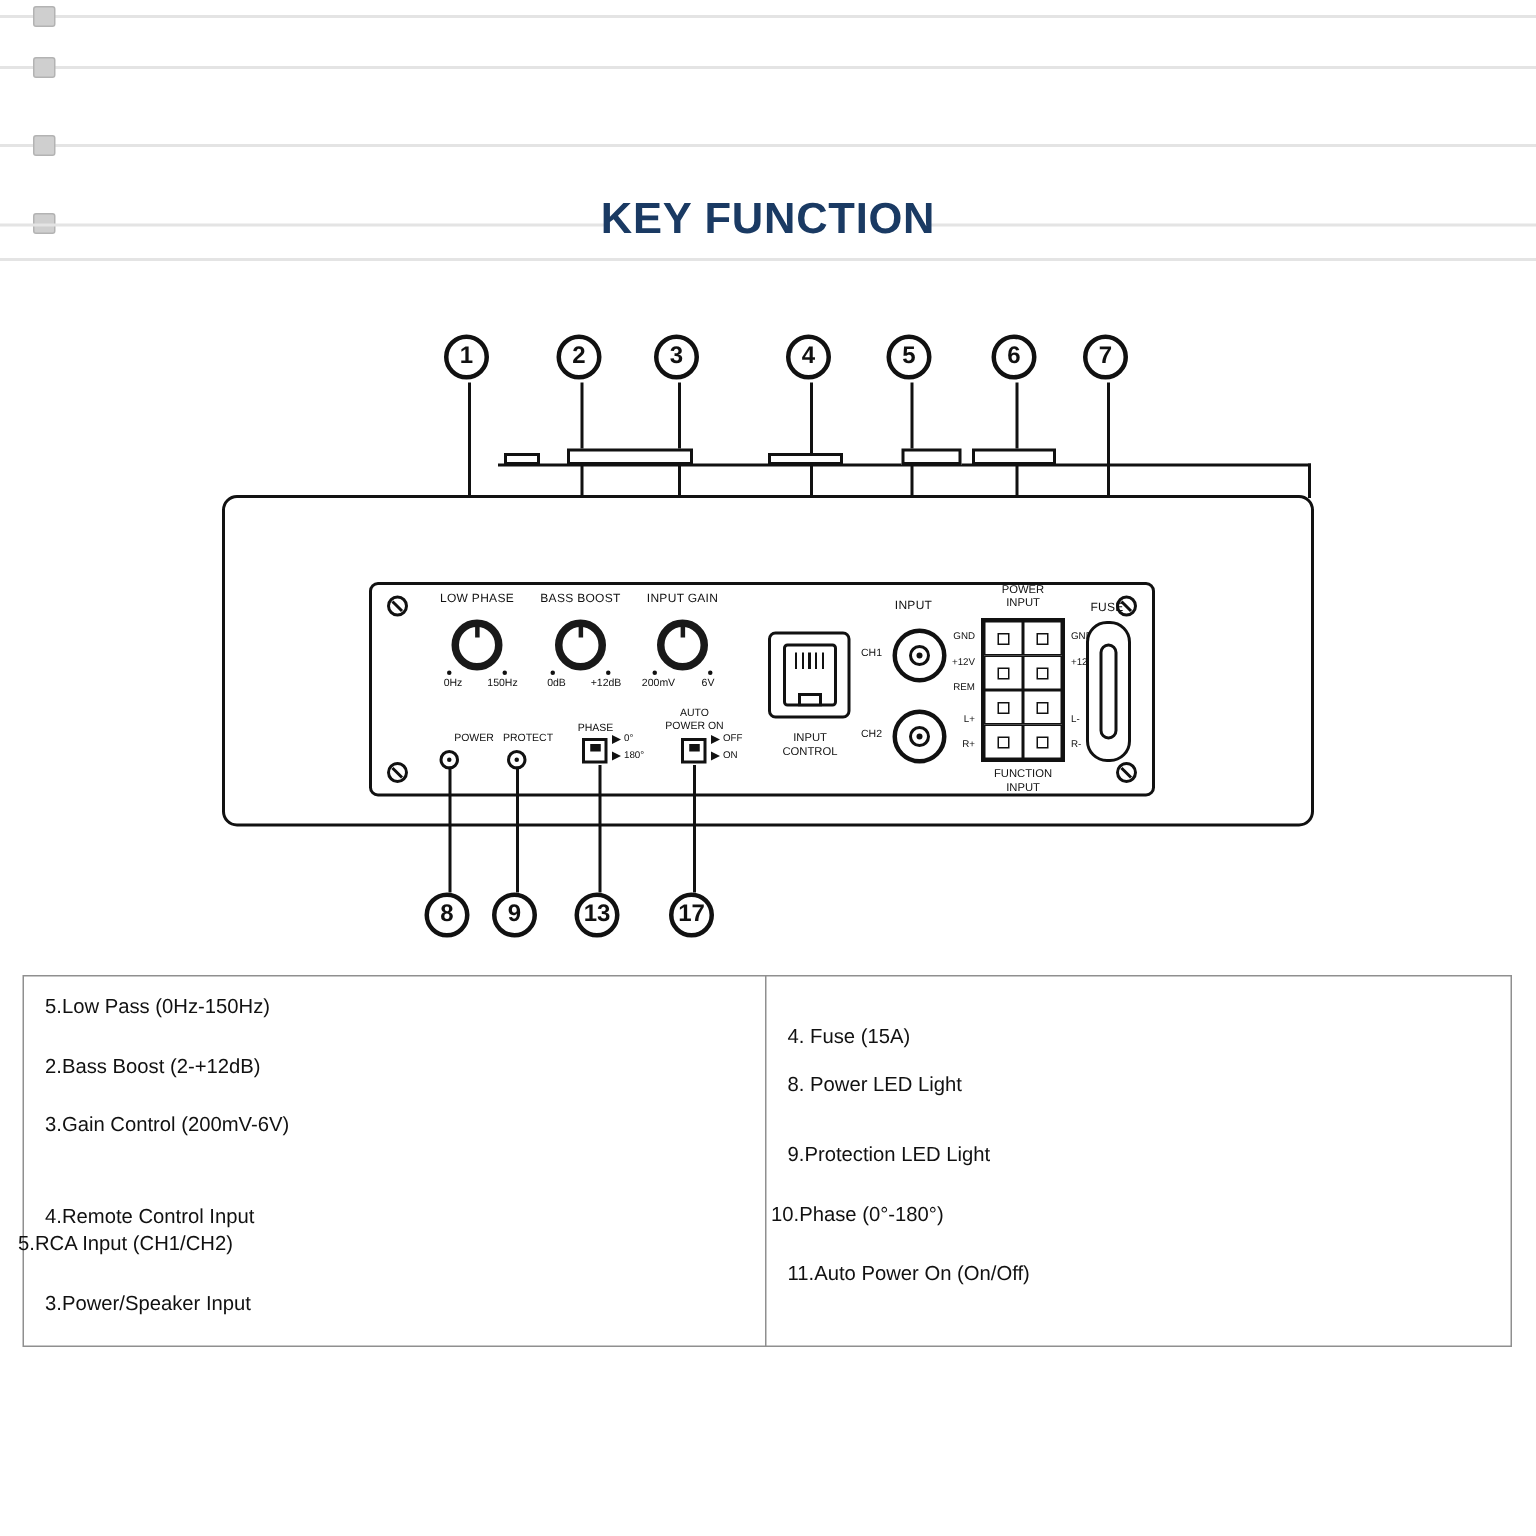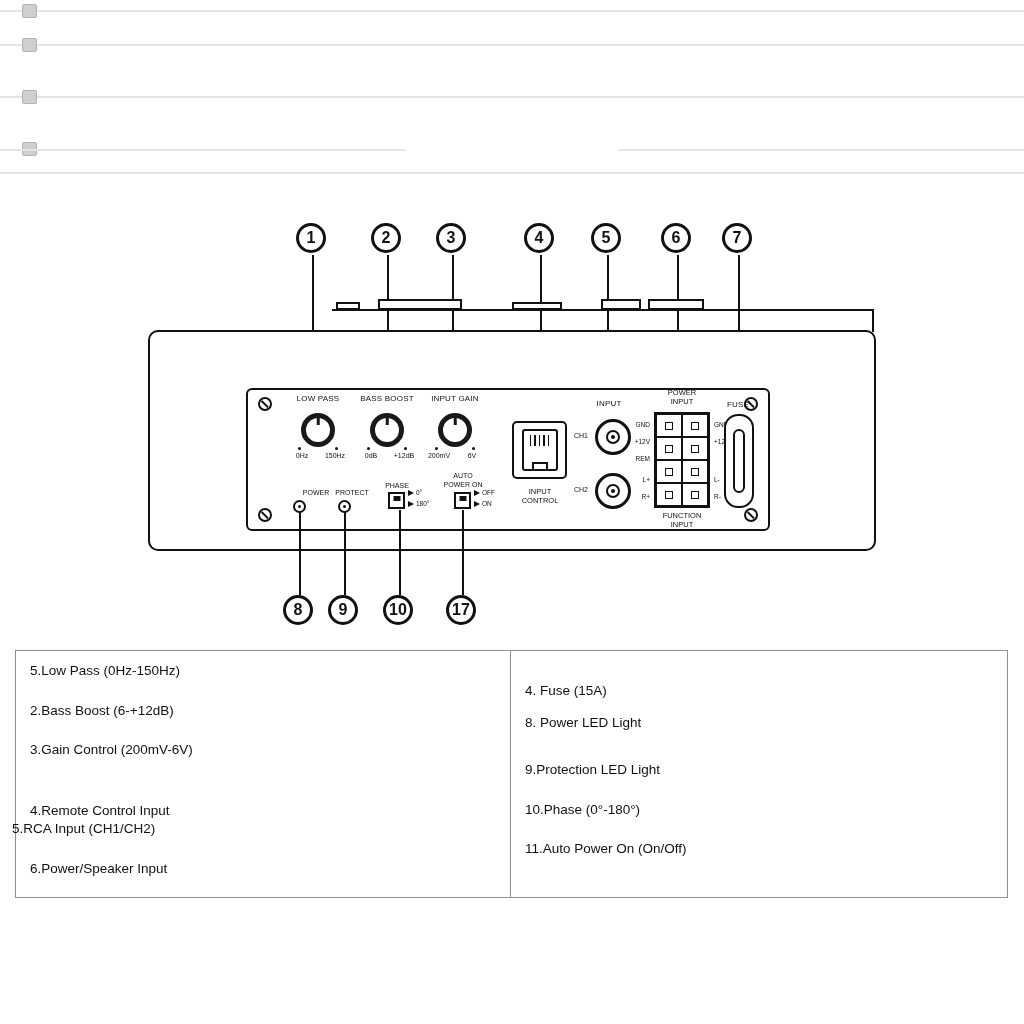--- a/index.html
+++ b/index.html
@@ -90,20 +90,21 @@
   <div class="hline" style="left:0;top:44px;width:1024px"></div>
   <div class="hline" style="left:0;top:96px;width:1024px"></div>
   <div class="ph-box" style="left:22px;top:4px"></div>
   <div class="ph-box" style="left:22px;top:38px"></div>
   <div class="ph-box" style="left:22px;top:90px"></div>
   <div class="ph-box" style="left:22px;top:142px"></div>
   <div class="hline" style="left:0;top:149px;width:406px"></div>
   <div class="hline" style="left:618px;top:149px;width:406px"></div>
   <div class="hline" style="left:0;top:172px;width:1024px"></div>
 
+  <div class="title">KEY FUNCTION</div>
 
   <div class="callout" style="left:296px;top:223px">1</div>
   <div class="callout" style="left:371px;top:223px">2</div>
   <div class="callout" style="left:436px;top:223px">3</div>
   <div class="callout" style="left:524px;top:223px">4</div>
   <div class="callout" style="left:591px;top:223px">5</div>
   <div class="callout" style="left:661px;top:223px">6</div>
   <div class="callout" style="left:722px;top:223px">7</div>
 
   <div class="vline" style="left:312px;top:255px;height:139px"></div>
@@ -123,21 +124,21 @@
   <div class="top-rect" style="left:648px;top:299px;width:56px;height:11px"></div>
 
   <div class="amp-body"></div>
   <div class="faceplate"></div>
 
   <div class="screw" style="left:258px;top:397px"></div>
   <div class="screw" style="left:744px;top:397px"></div>
   <div class="screw" style="left:258px;top:508px"></div>
   <div class="screw" style="left:744px;top:508px"></div>
 
-  <div class="small-label" style="left:278px;top:394px;width:80px">LOW PASS</div>
+  <div class="small-label" style="left:278px;top:394px;width:80px">LOW PHASE</div>
   <div class="knob" style="left:301px;top:413px"></div>
   <span class="tick-dot" style="left:298px;top:447px"></span>
   <span class="tick-dot" style="left:335px;top:447px"></span>
   <div class="tiny-label" style="left:280px;top:452px;width:44px">0Hz</div>
   <div class="tiny-label" style="left:313px;top:452px;width:44px">150Hz</div>
 
   <div class="small-label" style="left:347px;top:394px;width:80px">BASS BOOST</div>
   <div class="knob" style="left:370px;top:413px"></div>
   <span class="tick-dot" style="left:367px;top:447px"></span>
   <span class="tick-dot" style="left:404px;top:447px"></span>
@@ -263,32 +264,32 @@
     <span>ON</span>
   </div>
 
   <div class="vline" style="left:299px;top:511px;height:84px"></div>
   <div class="vline" style="left:344px;top:511px;height:84px"></div>
   <div class="vline" style="left:399px;top:510px;height:85px"></div>
   <div class="vline" style="left:462px;top:510px;height:85px"></div>
 
   <div class="callout" style="left:283px;top:595px">8</div>
   <div class="callout" style="left:328px;top:595px">9</div>
-  <div class="callout" style="left:383px;top:595px">10</div>
+  <div class="callout" style="left:383px;top:595px">13</div>
   <div class="callout" style="left:446px;top:595px">17</div>
 
   <div class="legend-box"></div>
   <div class="legend-divider"></div>
 
   <div class="legend-item" style="left:30px;top:663px">5.Low Pass (0Hz-150Hz)</div>
-  <div class="legend-item" style="left:30px;top:703px">2.Bass Boost (6-+12dB)</div>
+  <div class="legend-item" style="left:30px;top:703px">2.Bass Boost (2-+12dB)</div>
   <div class="legend-item" style="left:30px;top:742px">3.Gain Control (200mV-6V)</div>
   <div class="legend-item" style="left:30px;top:803px">4.Remote Control Input</div>
   <div class="legend-item" style="left:12px;top:821px">5.RCA Input (CH1/CH2)</div>
-  <div class="legend-item" style="left:30px;top:861px">6.Power/Speaker Input</div>
+  <div class="legend-item" style="left:30px;top:861px">3.Power/Speaker Input</div>
 
   <div class="legend-item" style="left:525px;top:683px">4. Fuse (15A)</div>
   <div class="legend-item" style="left:525px;top:715px">8. Power LED Light</div>
   <div class="legend-item" style="left:525px;top:762px">9.Protection LED Light</div>
-  <div class="legend-item" style="left:525px;top:802px">10.Phase (0°-180°)</div>
+  <div class="legend-item" style="left:514px;top:802px">10.Phase (0°-180°)</div>
   <div class="legend-item" style="left:525px;top:841px">11.Auto Power On (On/Off)</div>
 
 </div>
 
 </body></html>

